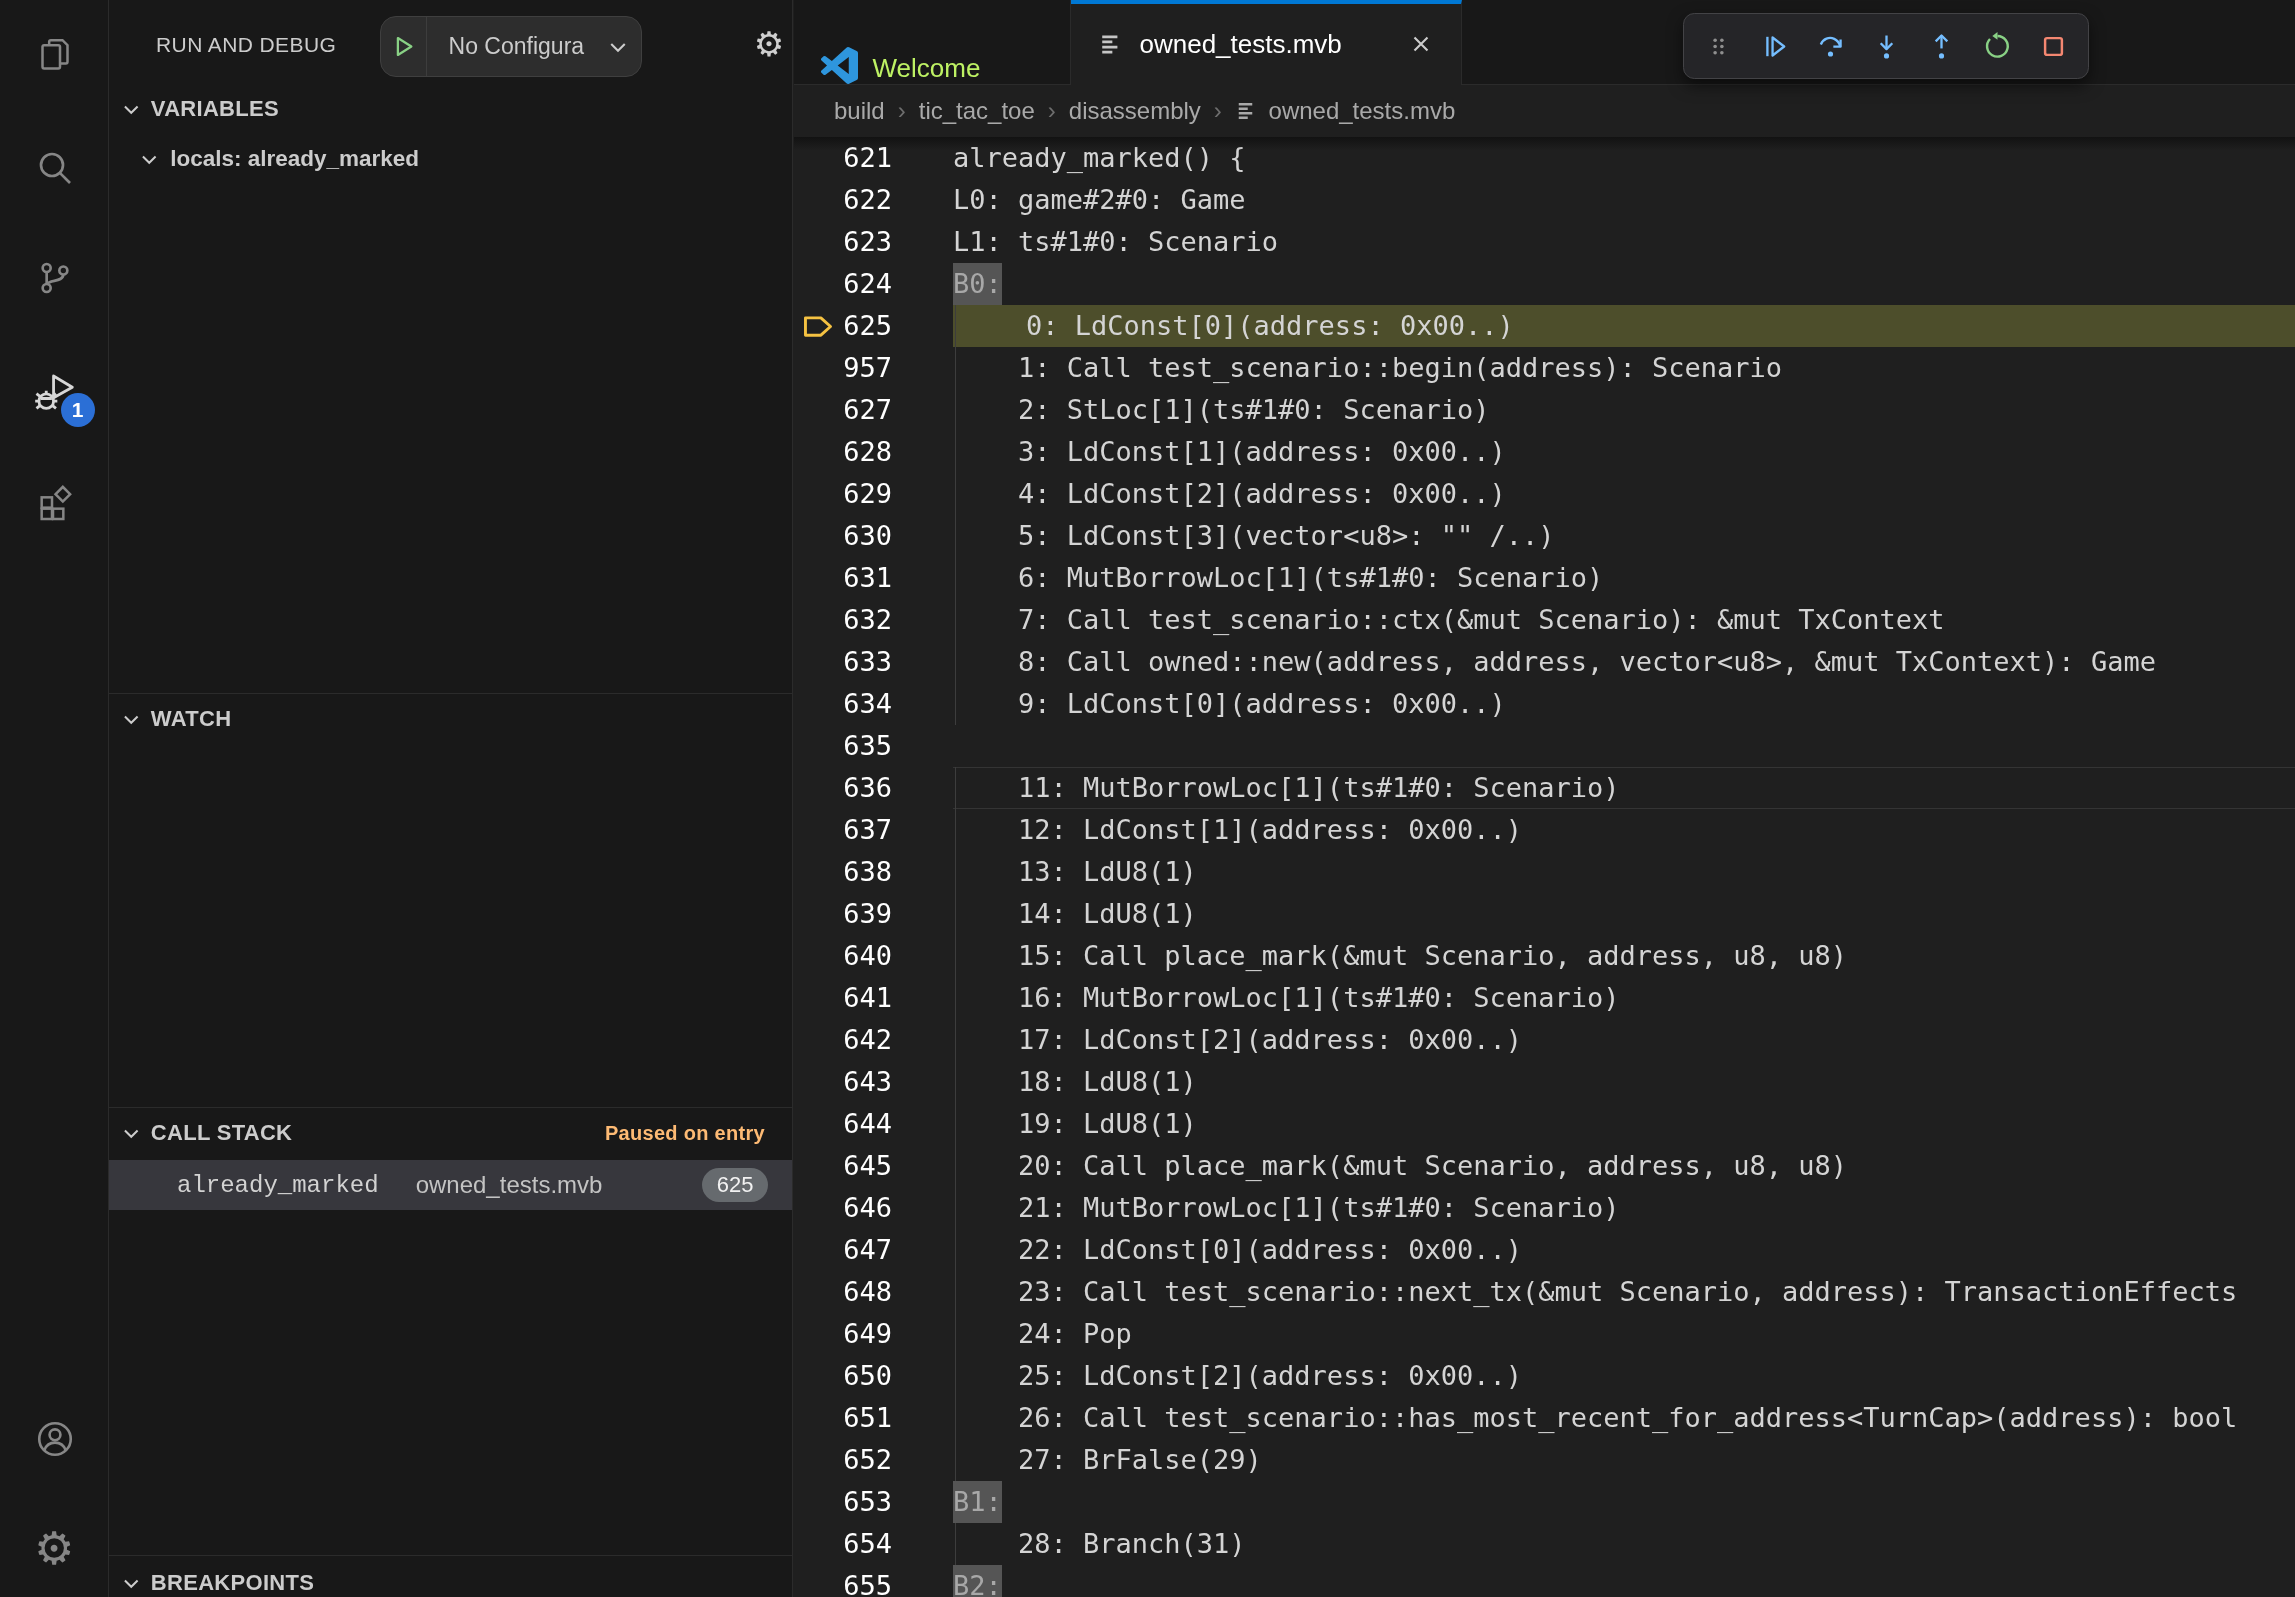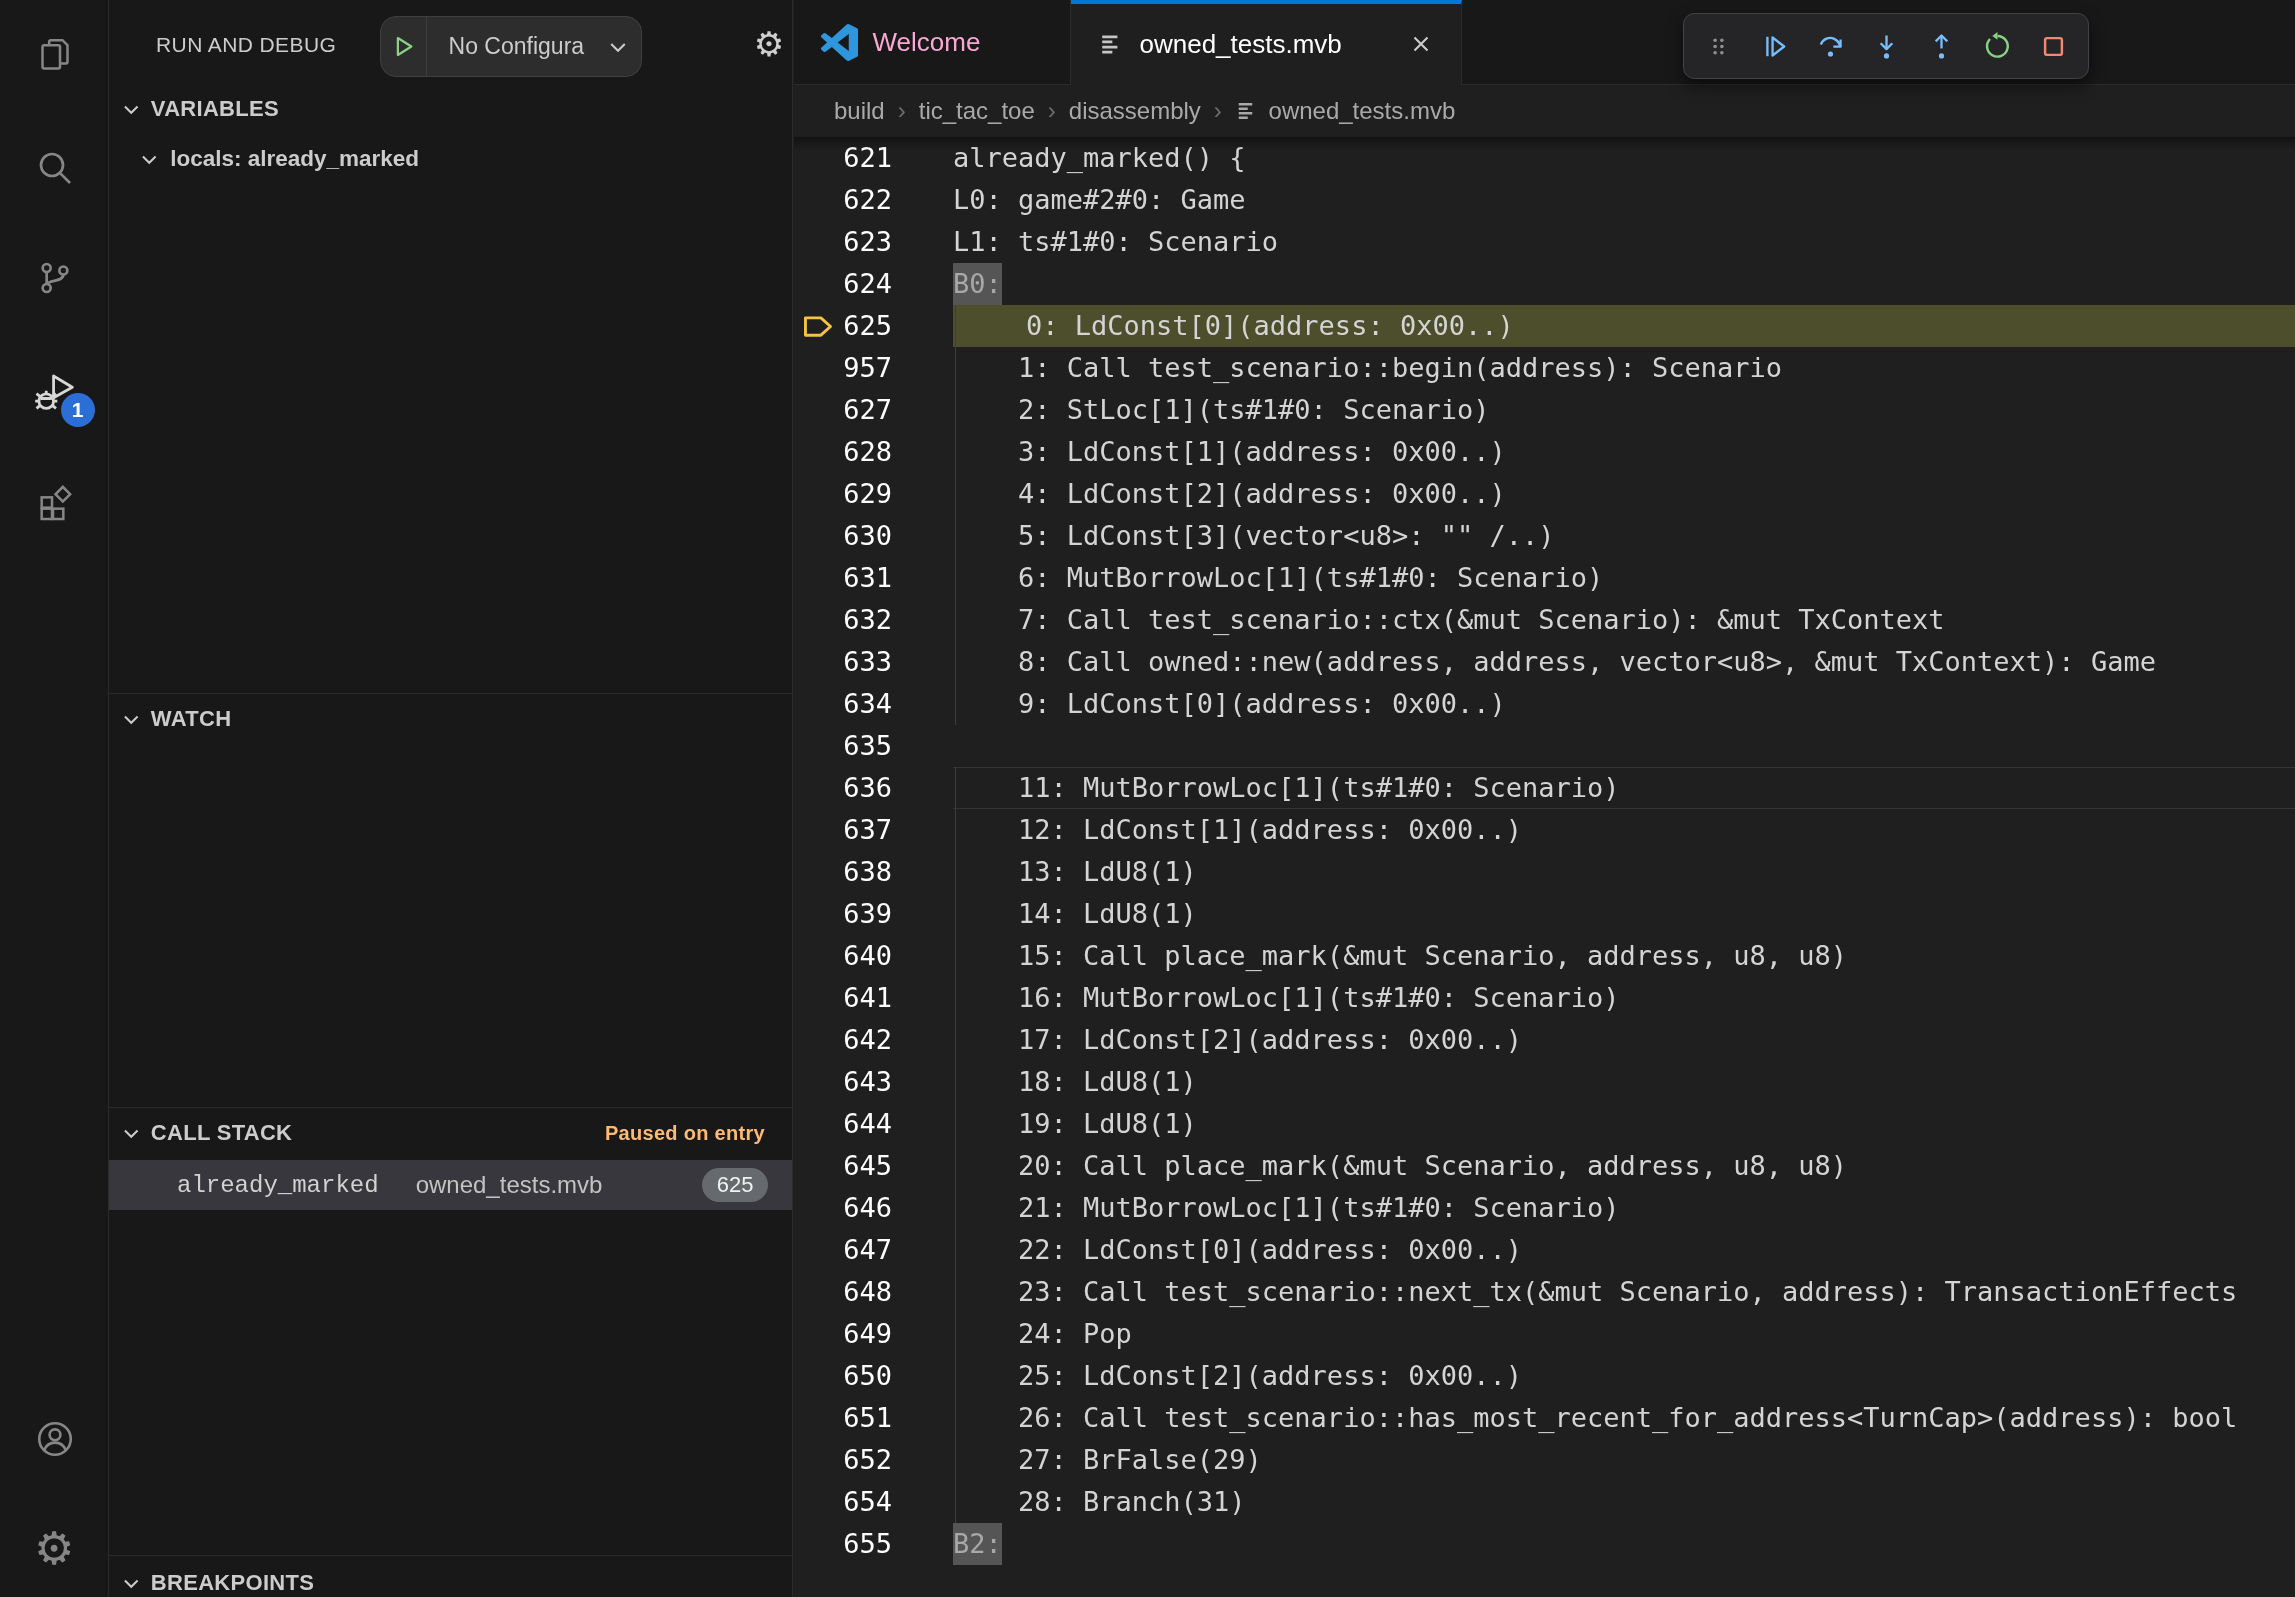--- a/index.html
+++ b/index.html
@@ -60,21 +60,21 @@
   .cs-badge{ position:absolute; right:24px; top:50%; transform:translateY(-50%);
     background:#666a6e; color:#f2f2f2; font-size:22px; border-radius:17.7px;
     padding:4px 14.5px; }
 
   
   .editor{ position:absolute; left:794px; top:0; right:0; height:100%; background:#1f1f1f; }
   .tab-bar{ position:relative; height:85px; background:#181818; display:flex;
     border-bottom:0.8px solid #2b2b2b; }
   .tab{ display:flex; align-items:center; gap:14.5px; padding:0 27px;
     border-right:0.8px solid #2b2b2b; font-size:26px; cursor:pointer; position:relative; }
-  .tab.inactive{ color:#f9a8d4; background:#181818; width:277px; }
+  .tab.inactive{ color:#bef264; background:#181818; width:277px;align-items:flex-end; }
   .tab.active{ color:#ffffff; background:#1f1f1f; width:391px;
     border-top:4px solid #0078d4; margin-bottom:-0.8px; }
   .tab .close-x{ margin-left:auto; color:#cccccc; }
 
   .breadcrumb{ height:51px; display:flex; align-items:center; padding-left:40px;
     gap:13px; font-size:24px; color:#a9a9a9; background:#1f1f1f; white-space:nowrap; }
   .crumb{ cursor:pointer; }
   .crumb-sep{ color:#6e6e6e; font-size:24px; }
   .crumb-file{ display:flex; align-items:center; gap:9.7px; }
 
@@ -315,20 +315,21 @@
           <div class="code-row"><div class="gutter"></div><div class="lnum">643</div><div class="lgap"></div><div class="content">    18: LdU8(1)<div class="guide"></div></div></div>
           <div class="code-row"><div class="gutter"></div><div class="lnum">644</div><div class="lgap"></div><div class="content">    19: LdU8(1)<div class="guide"></div></div></div>
           <div class="code-row"><div class="gutter"></div><div class="lnum">645</div><div class="lgap"></div><div class="content">    20: Call place_mark(&amp;mut Scenario, address, u8, u8)<div class="guide"></div></div></div>
           <div class="code-row"><div class="gutter"></div><div class="lnum">646</div><div class="lgap"></div><div class="content">    21: MutBorrowLoc[1](ts#1#0: Scenario)<div class="guide"></div></div></div>
           <div class="code-row"><div class="gutter"></div><div class="lnum">647</div><div class="lgap"></div><div class="content">    22: LdConst[0](address: 0x00..)<div class="guide"></div></div></div>
           <div class="code-row"><div class="gutter"></div><div class="lnum">648</div><div class="lgap"></div><div class="content">    23: Call test_scenario::next_tx(&amp;mut Scenario, address): TransactionEffects<div class="guide"></div></div></div>
           <div class="code-row"><div class="gutter"></div><div class="lnum">649</div><div class="lgap"></div><div class="content">    24: Pop<div class="guide"></div></div></div>
           <div class="code-row"><div class="gutter"></div><div class="lnum">650</div><div class="lgap"></div><div class="content">    25: LdConst[2](address: 0x00..)<div class="guide"></div></div></div>
           <div class="code-row"><div class="gutter"></div><div class="lnum">651</div><div class="lgap"></div><div class="content">    26: Call test_scenario::has_most_recent_for_address&lt;TurnCap&gt;(address): bool<div class="guide"></div></div></div>
           <div class="code-row"><div class="gutter"></div><div class="lnum">652</div><div class="lgap"></div><div class="content">    27: BrFalse(29)<div class="guide"></div></div></div>
+          <div class="code-row"><div class="gutter"></div><div class="lnum">653</div><div class="lgap"></div><div class="content"><span class="block-label">B1:</span></div></div>
           <div class="code-row"><div class="gutter"></div><div class="lnum">654</div><div class="lgap"></div><div class="content">    28: Branch(31)<div class="guide"></div></div></div>
           <div class="code-row"><div class="gutter"></div><div class="lnum">655</div><div class="lgap"></div><div class="content"><span class="block-label">B2:</span></div></div>
         </div>
     </div>
   </main>
 
   <div class="debug-toolbar">
     <div class="dt-btn">
       <svg width="27" height="27" viewBox="0 0 24 24" fill="#8f8f8f">
         <circle cx="9" cy="6.5" r="1.6"></circle>

